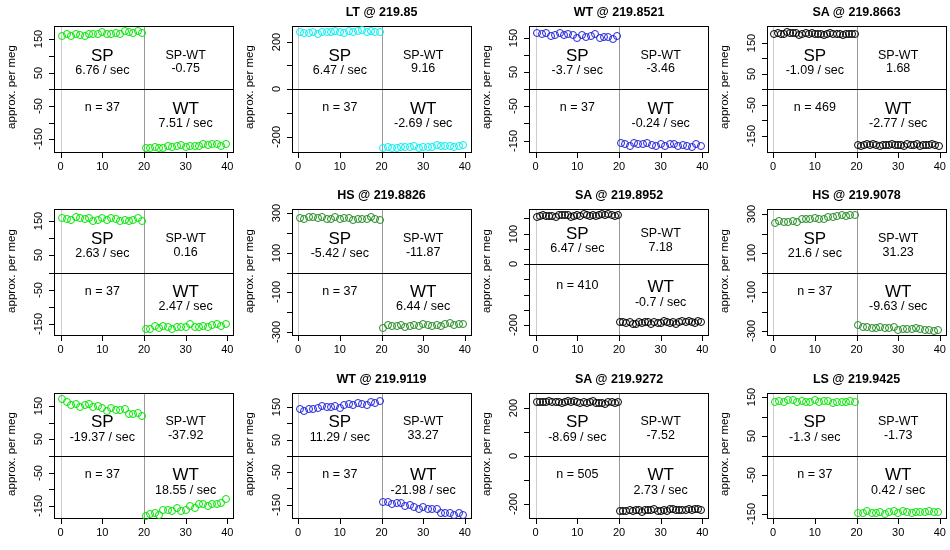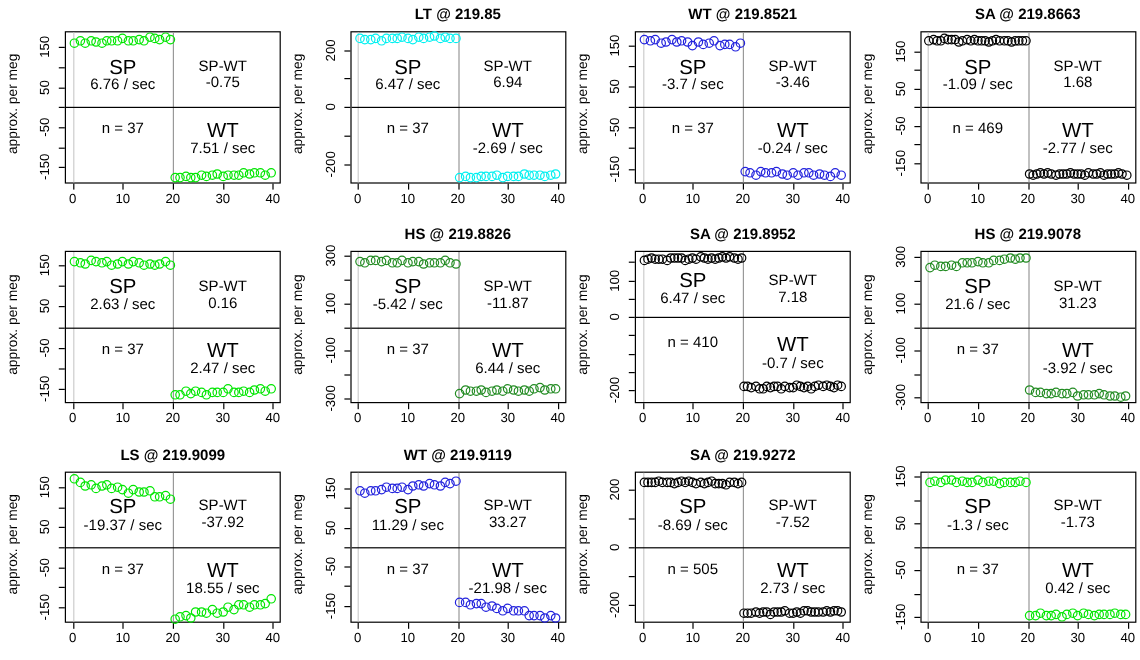--- a/index.html
+++ b/index.html
@@ -125,21 +125,21 @@
     <div class="plotbox" style="left: 54px; top: 26px; width: 180px; height: 126.5px;"></div>
     <div class="vline" style="left: 60.6667px; top: 27px; height: 124.5px; background: rgb(204, 204, 204);"></div>
     <div class="vline" style="left: 144px; top: 27px; height: 124.5px; background: rgb(153, 153, 153);"></div>
     <div class="hline" style="left: 55px; width: 178px; top: 89.25px; background: rgb(0, 0, 0);"></div>
     <div class="ann" style="left: 102.333px; top: 62.685px;">
       <span class="big">SP</span>
       <span class="small">6.47 / sec</span>
     </div>
     <div class="ann" style="left: 185.667px; top: 62.685px;">
       <span class="small">SP-WT</span>
-      <span class="small">6.94</span>
+      <span class="small">9.16</span>
     </div>
     <div class="ann" style="left: 102.333px; top: 108.225px;">
       <span class="small">n = 37</span>
     </div>
     <div class="ann" style="left: 185.667px; top: 115.815px;">
       <span class="big">WT</span>
       <span class="small">-2.69 / sec</span>
     </div>
   <div class="tick" style="left: 49px; top: 41.5142px; width: 5px; height: 1px;"></div>
       <div class="ytlab-wrap" style="left: 32px; top: 41.5142px;">
@@ -708,21 +708,21 @@
     </div>
     <div class="ann" style="left: 185.667px; top: 62.685px;">
       <span class="small">SP-WT</span>
       <span class="small">31.23</span>
     </div>
     <div class="ann" style="left: 102.333px; top: 108.225px;">
       <span class="small">n = 37</span>
     </div>
     <div class="ann" style="left: 185.667px; top: 115.815px;">
       <span class="big">WT</span>
-      <span class="small">-3.92 / sec</span>
+      <span class="small">-9.63 / sec</span>
     </div>
   <div class="tick" style="left: 49px; top: 30.8654px; width: 5px; height: 1px;"></div>
       <div class="ytlab-wrap" style="left: 32px; top: 30.8654px;">
         <div class="ytlab">300</div>
       </div>
       <div class="tick" style="left: 49px; top: 50.3269px; width: 5px; height: 1px;"></div>
       <div class="tick" style="left: 49px; top: 69.7885px; width: 5px; height: 1px;"></div>
       <div class="ytlab-wrap" style="left: 32px; top: 69.7885px;">
         <div class="ytlab">100</div>
       </div>
@@ -779,21 +779,20 @@
       <div class="pt" style="left: 190.556px; top: 141.225px; border-color: rgb(34, 139, 34);"></div>
       <div class="pt" style="left: 195px; top: 142.121px; border-color: rgb(34, 139, 34);"></div>
       <div class="pt" style="left: 199.444px; top: 140.597px; border-color: rgb(34, 139, 34);"></div>
       <div class="pt" style="left: 203.889px; top: 141.724px; border-color: rgb(34, 139, 34);"></div>
       <div class="pt" style="left: 208.333px; top: 142.956px; border-color: rgb(34, 139, 34);"></div>
       <div class="pt" style="left: 212.778px; top: 142.174px; border-color: rgb(34, 139, 34);"></div>
       <div class="pt" style="left: 217.222px; top: 143.659px; border-color: rgb(34, 139, 34);"></div>
       <div class="pt" style="left: 221.667px; top: 142.996px; border-color: rgb(34, 139, 34);"></div>
     </div>
     <div class="panel" style="left: 0px; top: 366.667px;">
-    <div class="ptitle" style="left: 54px; width: 180px; top: 5px;">LS @ 219.9099</div>
     <div class="ylab-wrap" style="left: 5px; top: 89.25px;">
       <span class="ylab">approx. per meg</span>
     </div>
     <div class="plotbox" style="left: 54px; top: 26px; width: 180px; height: 126.5px;"></div>
     <div class="vline" style="left: 60.6667px; top: 27px; height: 124.5px; background: rgb(204, 204, 204);"></div>
     <div class="vline" style="left: 144px; top: 27px; height: 124.5px; background: rgb(153, 153, 153);"></div>
     <div class="hline" style="left: 55px; width: 178px; top: 89.25px; background: rgb(0, 0, 0);"></div>
     <div class="ann" style="left: 102.333px; top: 62.685px;">
       <span class="big">SP</span>
       <span class="small">-19.37 / sec</span>
@@ -1066,20 +1065,21 @@
       <div class="pt" style="left: 200.321px; top: 138.883px; border-color: rgb(0, 0, 0);"></div>
       <div class="pt" style="left: 203.429px; top: 139.601px; border-color: rgb(0, 0, 0);"></div>
       <div class="pt" style="left: 206.538px; top: 139.642px; border-color: rgb(0, 0, 0);"></div>
       <div class="pt" style="left: 209.647px; top: 138.044px; border-color: rgb(0, 0, 0);"></div>
       <div class="pt" style="left: 212.756px; top: 138.859px; border-color: rgb(0, 0, 0);"></div>
       <div class="pt" style="left: 215.865px; top: 138.562px; border-color: rgb(0, 0, 0);"></div>
       <div class="pt" style="left: 218.974px; top: 138.321px; border-color: rgb(0, 0, 0);"></div>
       <div class="pt" style="left: 222.083px; top: 139.802px; border-color: rgb(0, 0, 0);"></div>
     </div>
     <div class="panel" style="left: 712.5px; top: 366.667px;">
+    <div class="ptitle" style="left: 54px; width: 180px; top: 5px;">LS @ 219.9425</div>
     <div class="ylab-wrap" style="left: 5px; top: 89.25px;">
       <span class="ylab">approx. per meg</span>
     </div>
     <div class="plotbox" style="left: 54px; top: 26px; width: 180px; height: 126.5px;"></div>
     <div class="vline" style="left: 60.6667px; top: 27px; height: 124.5px; background: rgb(204, 204, 204);"></div>
     <div class="vline" style="left: 144px; top: 27px; height: 124.5px; background: rgb(153, 153, 153);"></div>
     <div class="hline" style="left: 55px; width: 178px; top: 89.25px; background: rgb(0, 0, 0);"></div>
     <div class="ann" style="left: 102.333px; top: 62.685px;">
       <span class="big">SP</span>
       <span class="small">-1.3 / sec</span>

